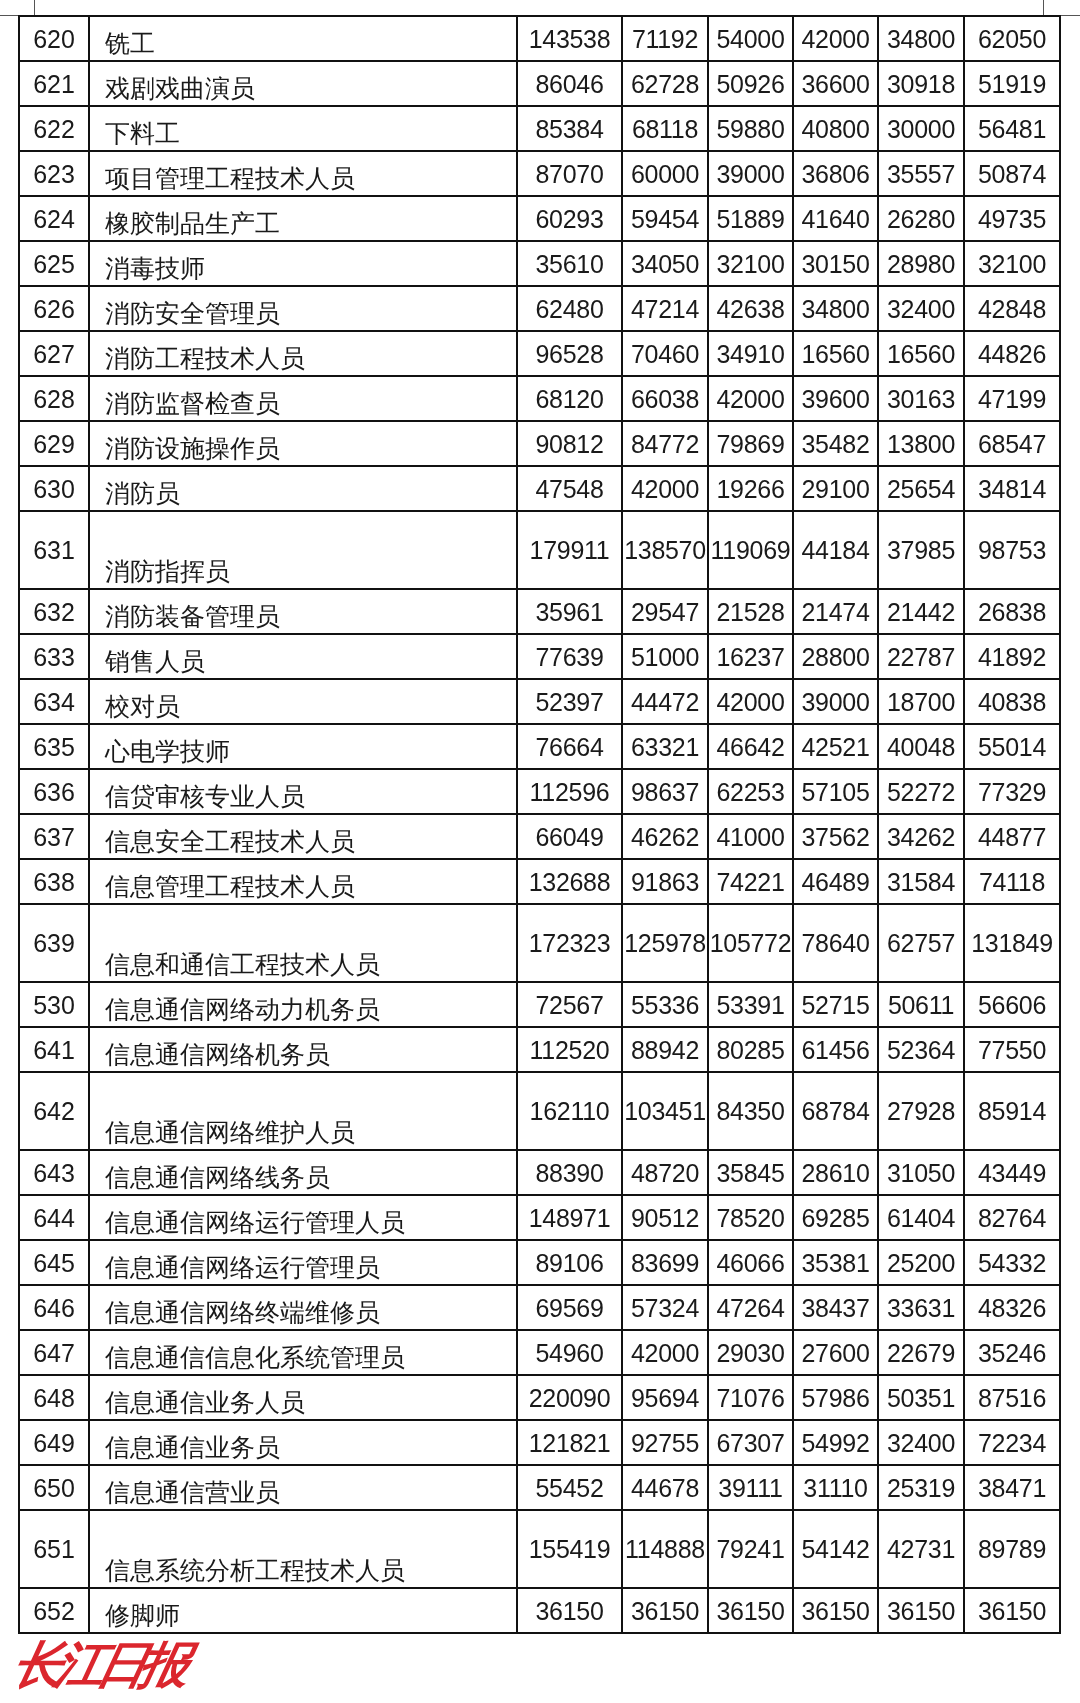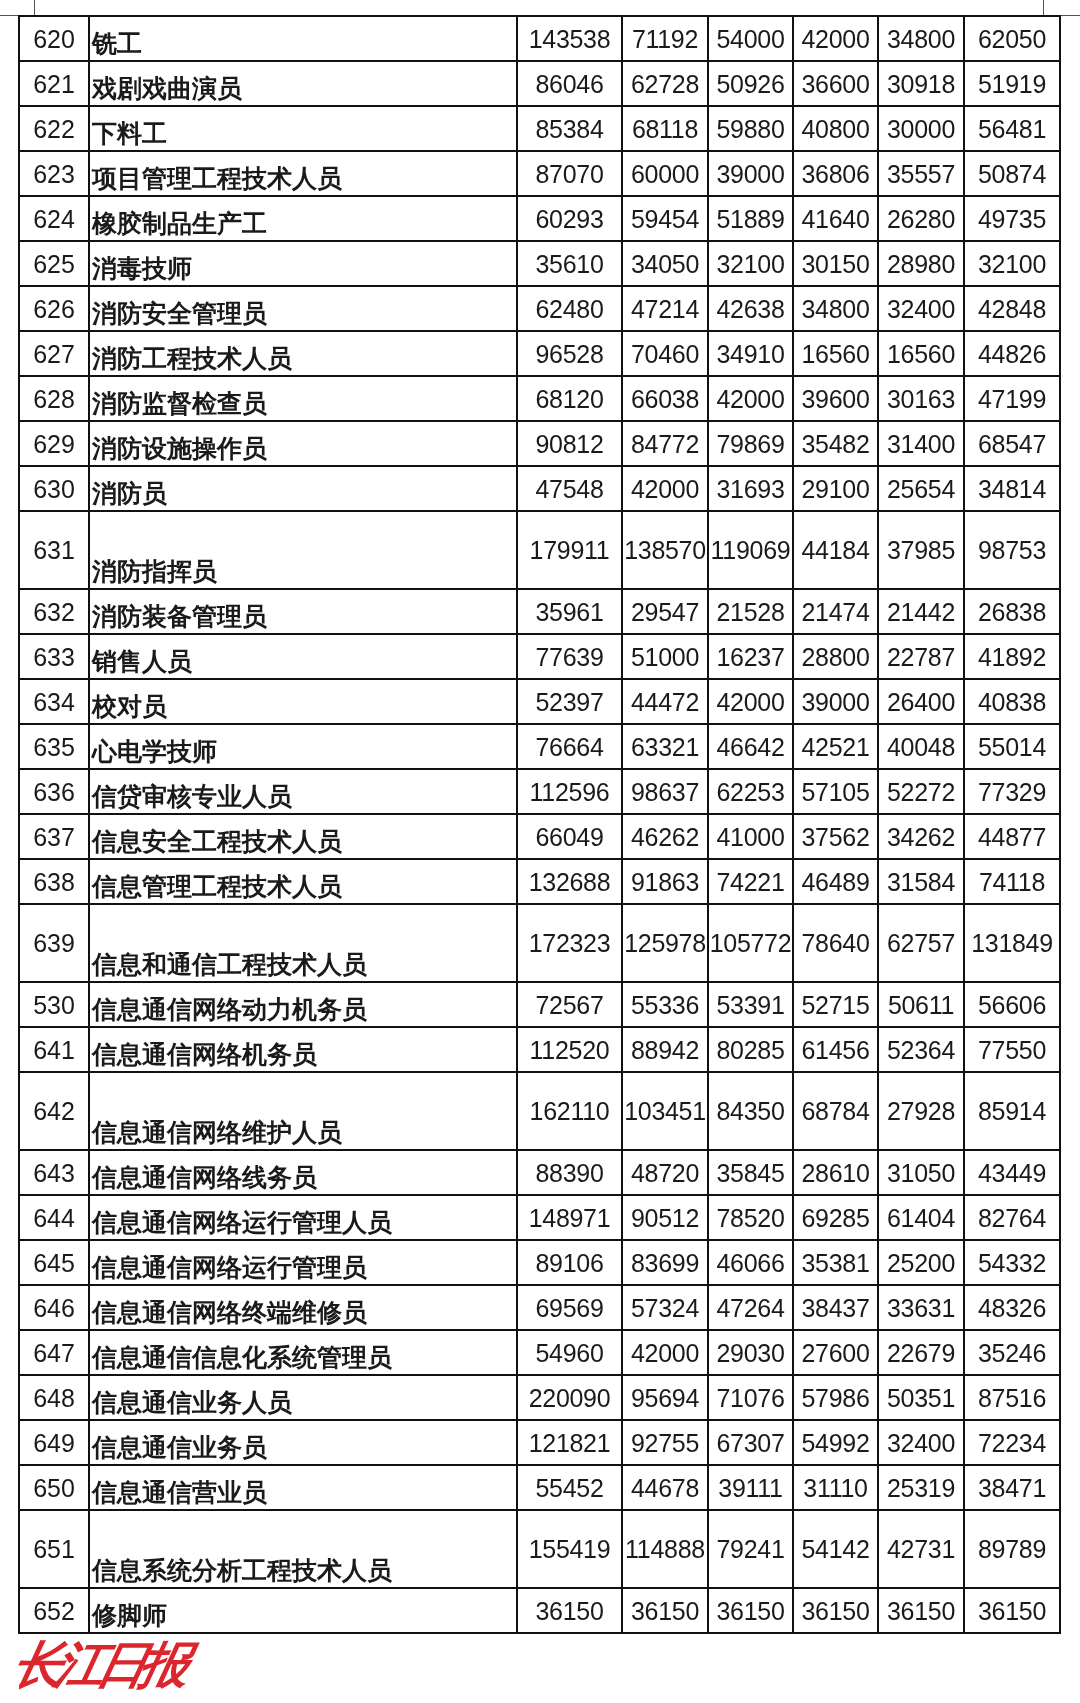--- a/index.html
+++ b/index.html
@@ -6,21 +6,21 @@
   body { width: 1080px; height: 1703px; position: relative; overflow: hidden;
          font-family: "Liberation Sans", "DejaVu Sans", sans-serif; color: #1a1a1a; }
   .stub-v { position: absolute; left: 34px; top: 0; width: 1px; height: 15px; background: #555; }
   .stub-h { position: absolute; left: 0; top: 15px; width: 18px; height: 1px; background: #555; }
   .stub-v2 { position: absolute; left: 1043px; top: 0; width: 1px; height: 15px; background: #555; }
   .stub-h2 { position: absolute; left: 1059px; top: 15px; width: 21px; height: 1px; background: #555; }
   table { position: absolute; left: 18px; top: 15px; border-collapse: collapse; table-layout: fixed;
           width: 1042px; }
   td { border: 2px solid #111; padding: 0; font-size: 25px; line-height: 34px; overflow: hidden; }
   td.idx { text-align: center; vertical-align: middle; }
-  td.name { text-align: left; vertical-align: bottom; padding-left: 2px; padding-bottom: 0; white-space: nowrap; font-weight: bold; }
+  td.name { text-align: left; vertical-align: bottom; padding-left: 15px; padding-bottom: 0; white-space: nowrap; }
   td.num { text-align: center; vertical-align: middle; word-break: break-all; letter-spacing: -0.3px; }
   tr.single td { height: 43px; }
   tr.tall td { height: 76px; }
   .watermark { position: absolute; left: 14px; top: 1634px; width: 170px; height: 62px;
                color: #d8141c; font-family: "DejaVu Serif", serif; font-size: 50px; font-weight: bold;
                font-style: italic; letter-spacing: -8px; line-height: 62px; opacity: 0.92;
                transform: skewX(-12deg); pointer-events: none; }
 </style>
 </head>
 <body>
@@ -133,29 +133,29 @@
         <td class="num">30163</td>
         <td class="num">47199</td>
       </tr>
       <tr class="single">
         <td class="idx">629</td>
         <td class="name">消防设施操作员</td>
         <td class="num">90812</td>
         <td class="num">84772</td>
         <td class="num">79869</td>
         <td class="num">35482</td>
-        <td class="num">31400</td>
+        <td class="num">13800</td>
         <td class="num">68547</td>
       </tr>
       <tr class="single">
         <td class="idx">630</td>
         <td class="name">消防员</td>
         <td class="num">47548</td>
         <td class="num">42000</td>
-        <td class="num">31693</td>
+        <td class="num">19266</td>
         <td class="num">29100</td>
         <td class="num">25654</td>
         <td class="num">34814</td>
       </tr>
       <tr class="tall">
         <td class="idx">631</td>
         <td class="name">消防指挥员</td>
         <td class="num">179911</td>
         <td class="num">138570</td>
         <td class="num">119069</td>
@@ -183,21 +183,21 @@
         <td class="num">22787</td>
         <td class="num">41892</td>
       </tr>
       <tr class="single">
         <td class="idx">634</td>
         <td class="name">校对员</td>
         <td class="num">52397</td>
         <td class="num">44472</td>
         <td class="num">42000</td>
         <td class="num">39000</td>
-        <td class="num">26400</td>
+        <td class="num">18700</td>
         <td class="num">40838</td>
       </tr>
       <tr class="single">
         <td class="idx">635</td>
         <td class="name">心电学技师</td>
         <td class="num">76664</td>
         <td class="num">63321</td>
         <td class="num">46642</td>
         <td class="num">42521</td>
         <td class="num">40048</td>

